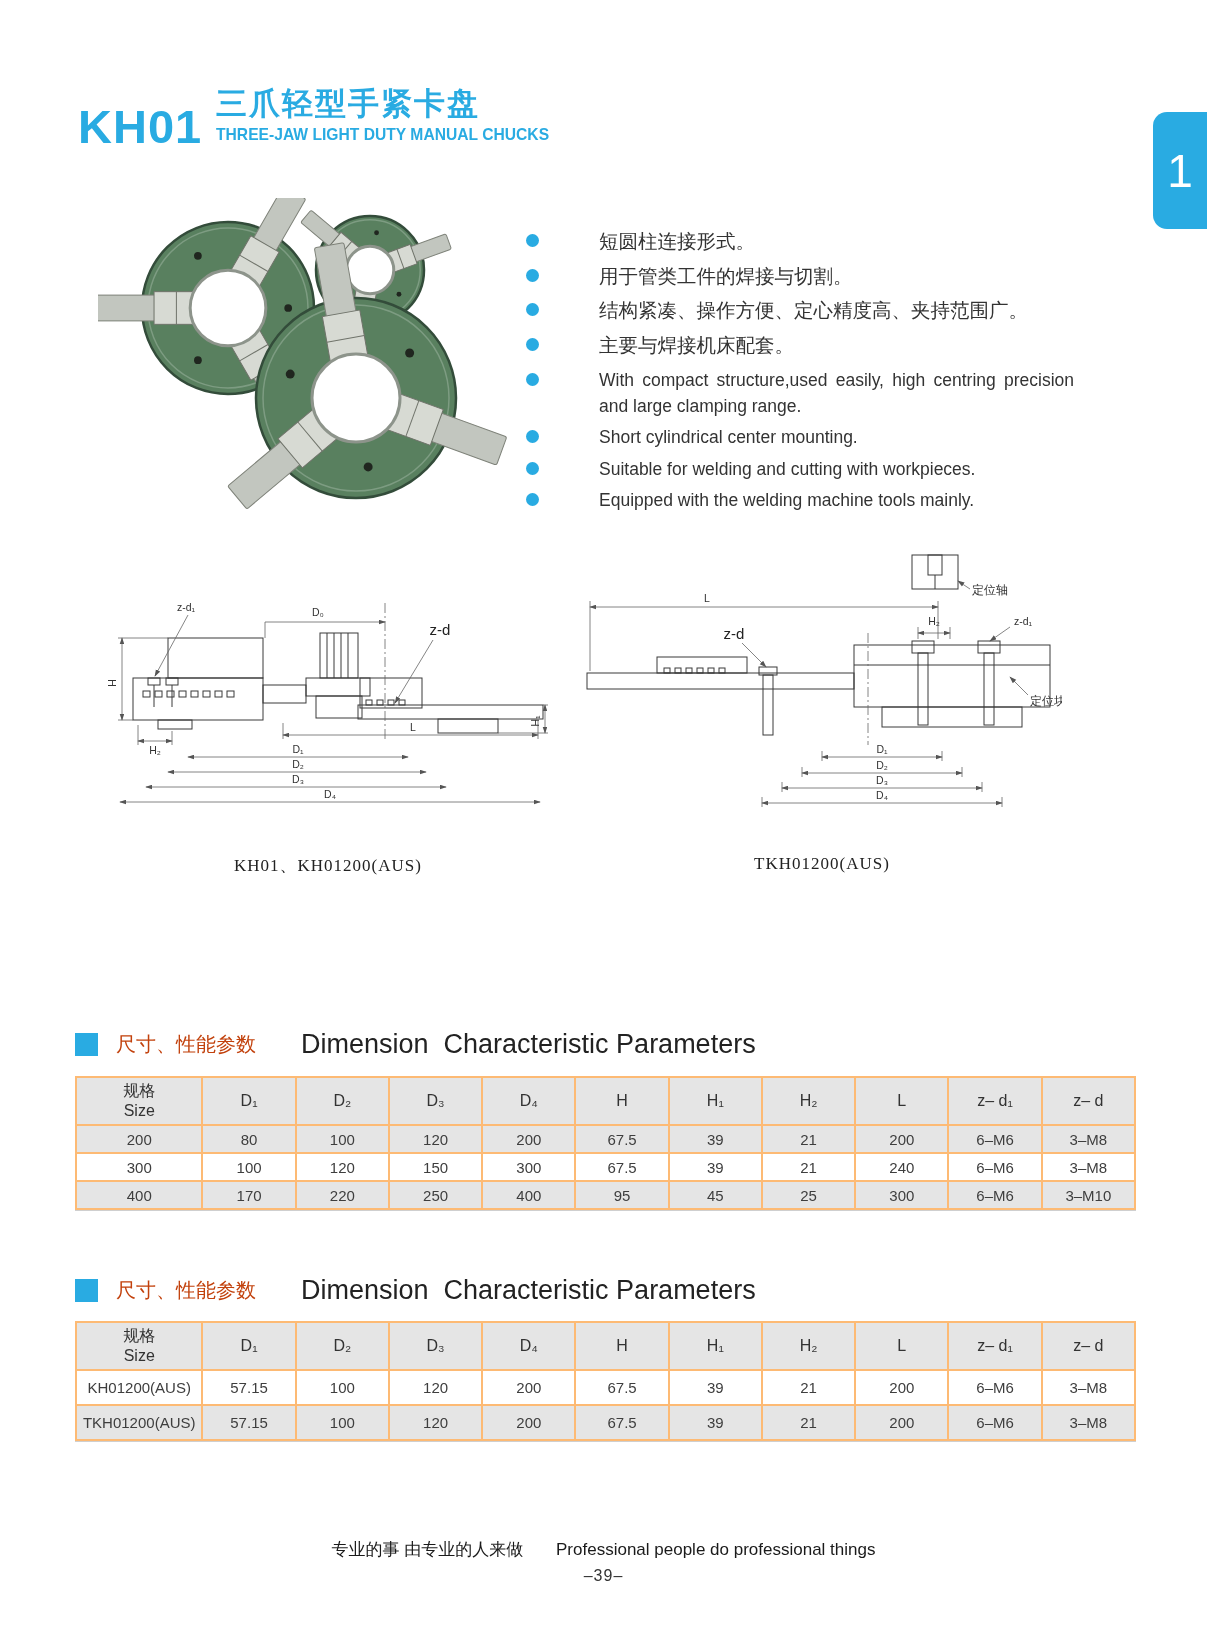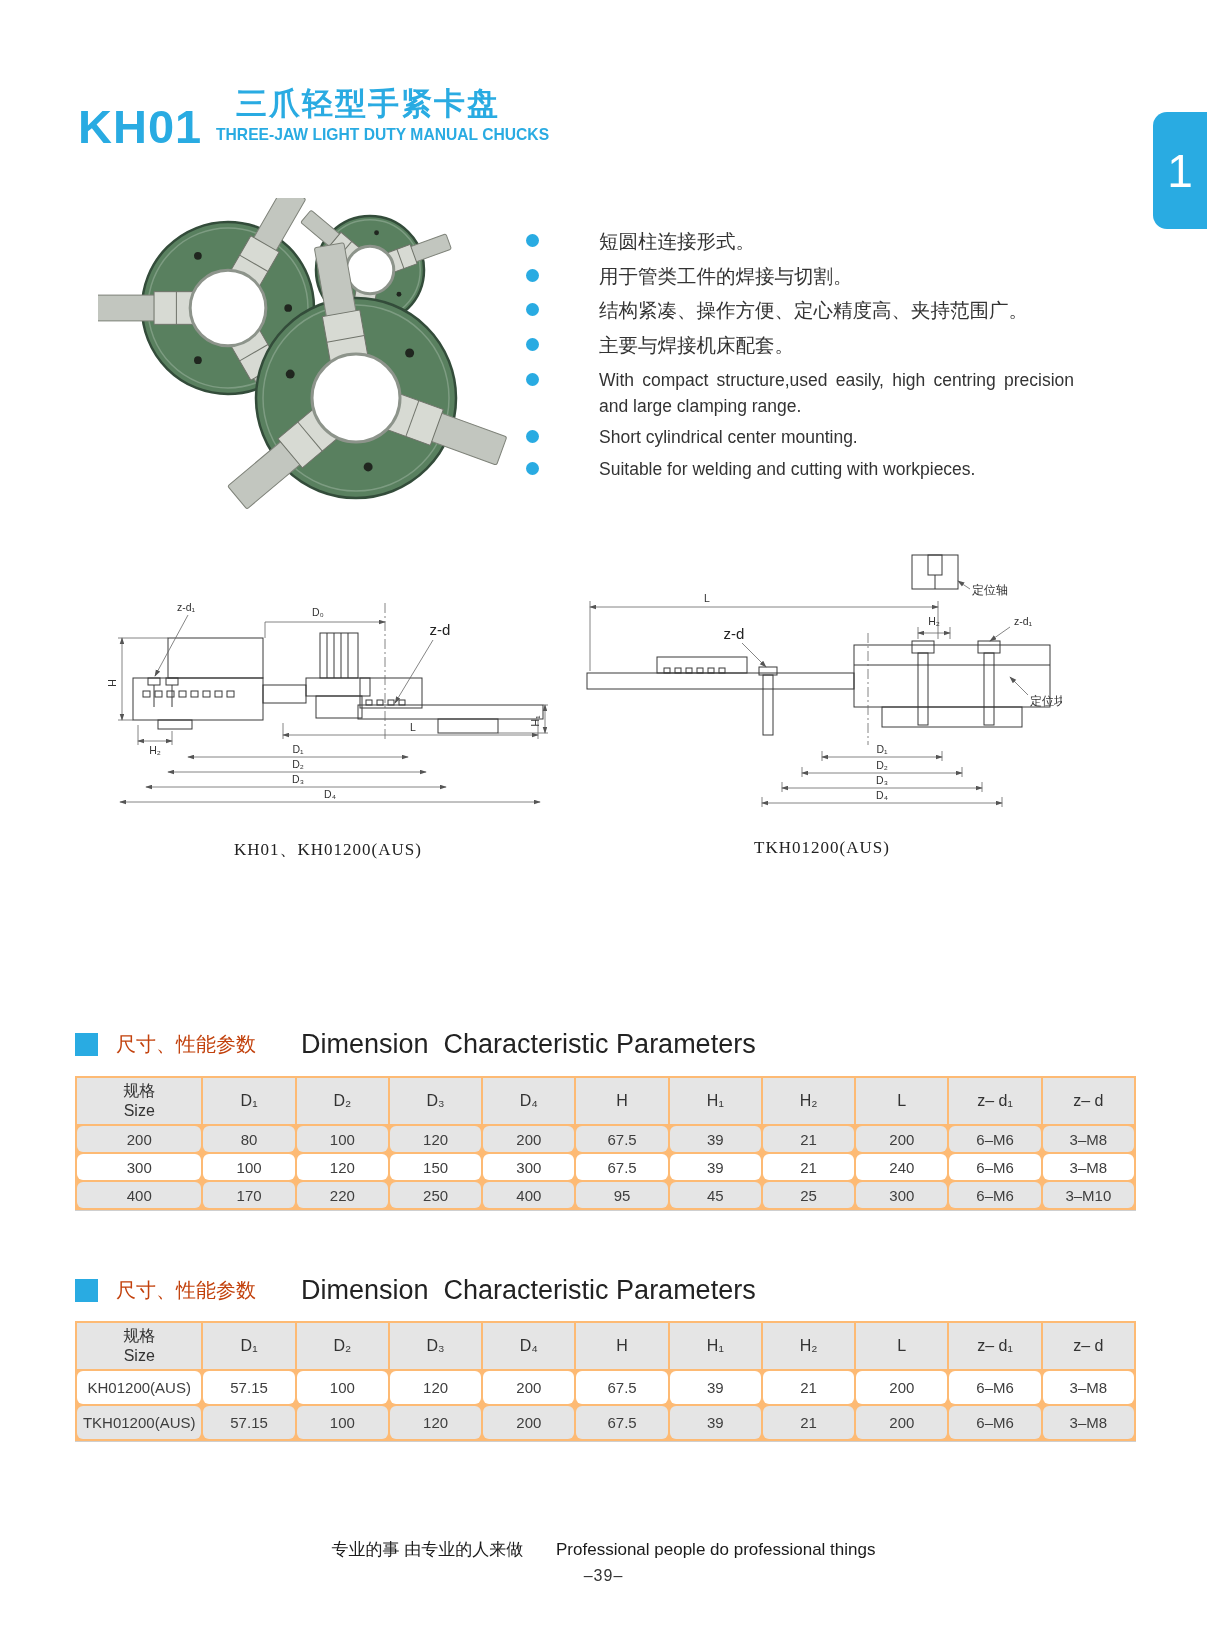--- a/index.html
+++ b/index.html
@@ -2,57 +2,57 @@
 <html><head>
 <meta charset="utf-8">
 <style>
   html,body{margin:0;padding:0;background:#888;}
   .page{position:relative;width:1207px;height:1649px;background:#ffffff;margin:0 auto;
         font-family:"Liberation Sans",sans-serif;overflow:hidden;}
   
   .model{position:absolute;left:78px;top:103px;font-size:47px;font-weight:800;
          color:#29abe2;letter-spacing:1px;line-height:1;}
   .titles{position:absolute;left:216px;top:86px;color:#29abe2;}
-  .title-zh{font-size:31px;font-weight:700;letter-spacing:2px;line-height:1.15;margin-left:20px;}
+  .title-zh{font-size:31px;font-weight:700;letter-spacing:2px;line-height:1.15;}
   .title-en{font-size:17px;font-weight:700;margin-top:3px;transform:scaleX(.92);transform-origin:left;white-space:nowrap;}
   .chapter-tab{position:absolute;right:0;top:112px;width:54px;height:117px;background:#29abe2;
          border-radius:14px 0 0 14px;color:#fff;display:flex;align-items:center;justify-content:center;
          font-size:46px;}
   
   .photo{position:absolute;left:98px;top:198px;width:430px;height:312px;}
   .features{position:absolute;left:526px;top:228px;width:548px;}
   .features ul{list-style:none;margin:0;padding:0;}
   .features li{display:flex;align-items:flex-start;gap:47px;}
   .f-zh li{font-size:19.5px;line-height:1.42;color:#333;margin-bottom:7px;}
   .f-en{margin-top:22px;}
   .f-en li{font-size:17.5px;line-height:1.5;color:#333;margin-bottom:5px;text-align:justify;}
   .dot{width:13px;height:13px;border-radius:50%;background:#29abe2;flex:none;margin:6px 13px 0 0;}
   .ftxt{display:block;flex:1;}
   
   figure{margin:0;position:absolute;}
   .fig-left{left:108px;top:545px;width:440px;height:340px;}
   .fig-right{left:582px;top:545px;width:480px;height:340px;}
-  figcaption{position:absolute;top:293px;width:100%;text-align:center;
+  figcaption{position:absolute;top:309px;width:100%;text-align:center;
              font-family:"Liberation Serif",serif;font-size:17px;color:#222;letter-spacing:1px;}
   .draw{stroke:#3a3a3a;stroke-width:1;fill:none;}
   .dim{stroke:#666;stroke-width:.8;fill:none;}
   .dtext{font-family:"Liberation Sans",sans-serif;font-size:10.5px;fill:#333;stroke:none;}
   .dtext-big{font-family:"Liberation Sans",sans-serif;font-size:15px;fill:#222;stroke:none;}
   .dtext-cjk{font-family:"Liberation Sans",sans-serif;font-size:12px;fill:#333;stroke:none;}
   
   .sec-head{position:absolute;left:75px;height:26px;display:flex;align-items:center;}
   .sq{width:23px;height:23px;background:#29abe2;flex:none;}
   .sec-zh{font-size:20px;color:#c2410c;margin-left:18px;}
   .sec-en{font-size:27px;color:#222;margin-left:45px;white-space:pre;}
   .tbl-wrap{position:absolute;left:75px;width:1061px;border-bottom:1px solid #cfcfcf;}
   table{border-collapse:separate;border-spacing:2px;width:100%;table-layout:fixed;background:#fdba74;}
   th,td{text-align:center;vertical-align:middle;padding:0 2px;overflow:hidden;white-space:nowrap;}
   thead th{background:#e5e5e5;font-weight:400;font-size:16px;color:#333;height:46px;}
   th.size-th div{line-height:1.25;}
-  tbody td{font-size:15px;color:#3e3e3e;background:#fff;border-radius:6px;}
+  tbody td{font-size:15px;color:#3e3e3e;background:#fff;}
   tbody tr.shaded td{background:#e5e5e5;}
   .t1 tbody td{height:26px;}
   .t2 tbody td{height:33px;}
   
   .slogan{position:absolute;top:1538px;width:100%;text-align:center;font-size:17px;color:#1a1a1a;}
   .slogan .zh{margin-right:28px;}
   .pageno{position:absolute;top:1567px;width:100%;text-align:center;font-size:16px;color:#333;letter-spacing:1px;}
 </style>
 </head>
 <body>
@@ -168,20 +168,24 @@
           <span class="dot"></span>
           <span class="ftxt">With compact structure,used easily, high centring precision and large clamping range.</span>
         </li>
         <li>
           <span class="dot"></span>
           <span class="ftxt">Short cylindrical center mounting.</span>
         </li>
         <li>
           <span class="dot"></span>
           <span class="ftxt">Suitable for welding and cutting with workpieces.</span>
+        </li>
+        <li>
+          <span class="dot"></span>
+          <span class="ftxt">Equipped with the welding machine tools mainly.</span>
         </li>
       </ul>
   </div>
 
   <figure class="fig-left">
     <svg viewBox="0 0 440 300" width="440" height="300">
       <defs>
         <marker id="ka" markerWidth="9" markerHeight="8" refX="8" refY="3" orient="auto">
           <path d="M0,0 L9,3 L0,6 z" fill="#555"></path>
         </marker>

